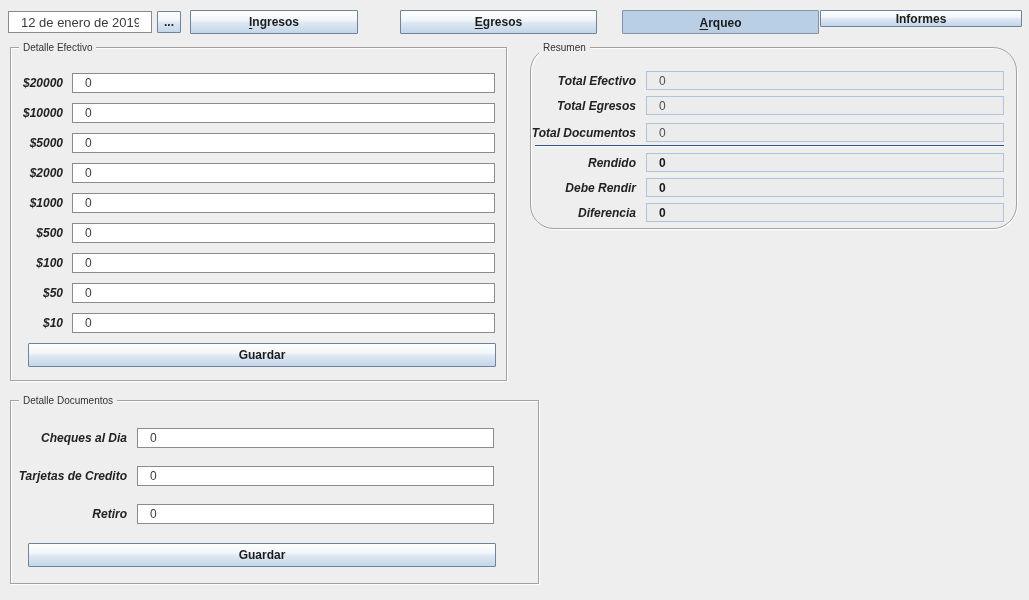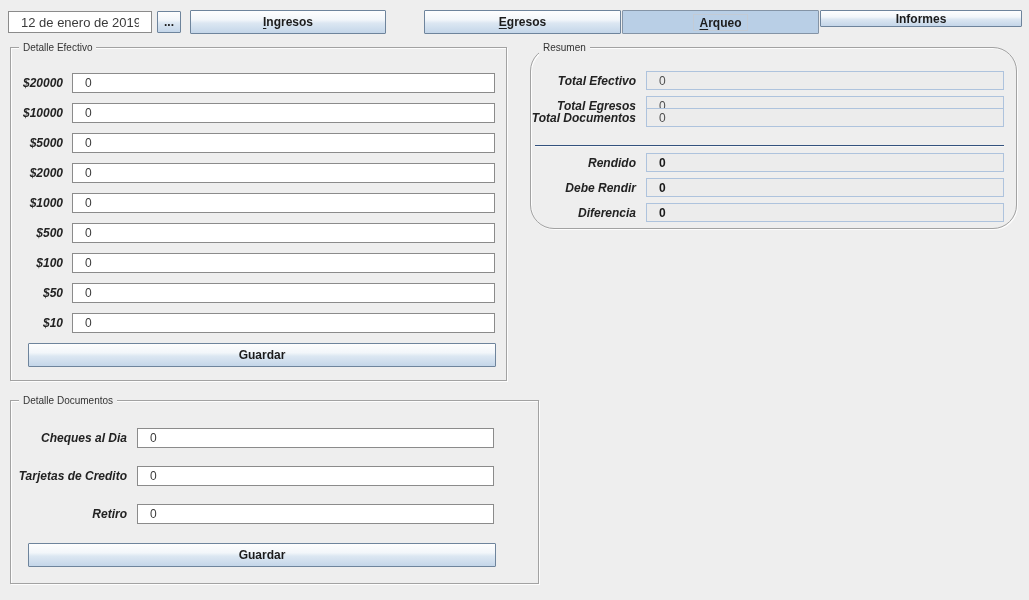--- a/index.html
+++ b/index.html
@@ -84,23 +84,23 @@
     border-bottom: 1px solid #f7f7f7;
   }
 </style>
 </head>
 <body>
 
 <input class="txt" style="left: 8px; top: 11px; width: 144px; height: 22px; font-size: 13px;" value="12 de enero de 2019">
 
 <button class="btn" style="left:157px; top:11px; width:24px; height:22px;">...</button>
 
-<button class="btn" style="left:190px; top:10px; width:196px; height:24px;"><span class="mn">I</span><span>ngresos</span></button>
+<button class="btn" style="left:190px; top:10px; width:168px; height:24px;"><span class="mn">I</span><span>ngresos</span></button>
 
-<button class="btn" style="left:400px; top:10px; width:197px; height:24px;margin-left:24px;"><span class="mn">E</span><span>gresos</span></button>
+<button class="btn" style="left:400px; top:10px; width:197px; height:24px;"><span class="mn">E</span><span>gresos</span></button>
 
 <button class="btn active" style="left:610px; top:10px; width:197px; height:24px;margin-left:12px;"><span class="focus-box"><span class="mn">A</span><span>rqueo</span></span></button>
 
 <button class="btn" style="left:820px; top:10px; width:202px; height:17px;"><span>Informes</span></button>
 
 <div class="group" style="left:10px; top:47px; width:497px; height:334px;">
   <div class="group-title">Detalle Efectivo</div>
 
   <div class="row" style="top:25px">
     <span class="lbl" style="width:52px">$20000</span>
@@ -165,21 +165,21 @@
   <div class="group-title">Resumen</div>
 
   <div class="row" style="top:23px; height:19px;">
     <span class="lbl" style="width:105px">Total Efectivo</span>
     <input class="txt ro" style="left: 115px; top: 0px; width: 358px; height: 19px;" readonly="" value="0">
   </div>
   <div class="row" style="top:48px; height:19px;">
     <span class="lbl" style="width:105px">Total Egresos</span>
     <input class="txt ro" style="left: 115px; top: 0px; width: 358px; height: 19px;" readonly="" value="0">
   </div>
-  <div class="row" style="top:60px; height:20px;">
+  <div class="row" style="top:75px; height:20px;">
     <span class="lbl" style="width:105px">Total Documentos</span>
     <input class="txt ro" style="left: 115px; top: 0px; width: 358px; height: 19px;" readonly="" value="0">
   </div>
 
   <div class="separator" style="left:4px; top:97px; width:469px;"></div>
 
   <div class="row" style="top:105px; height:19px;">
     <span class="lbl" style="width:105px">Rendido</span>
     <input class="txt ro strong" style="left: 115px; top: 0px; width: 358px; height: 19px;" readonly="" value="0">
   </div>

